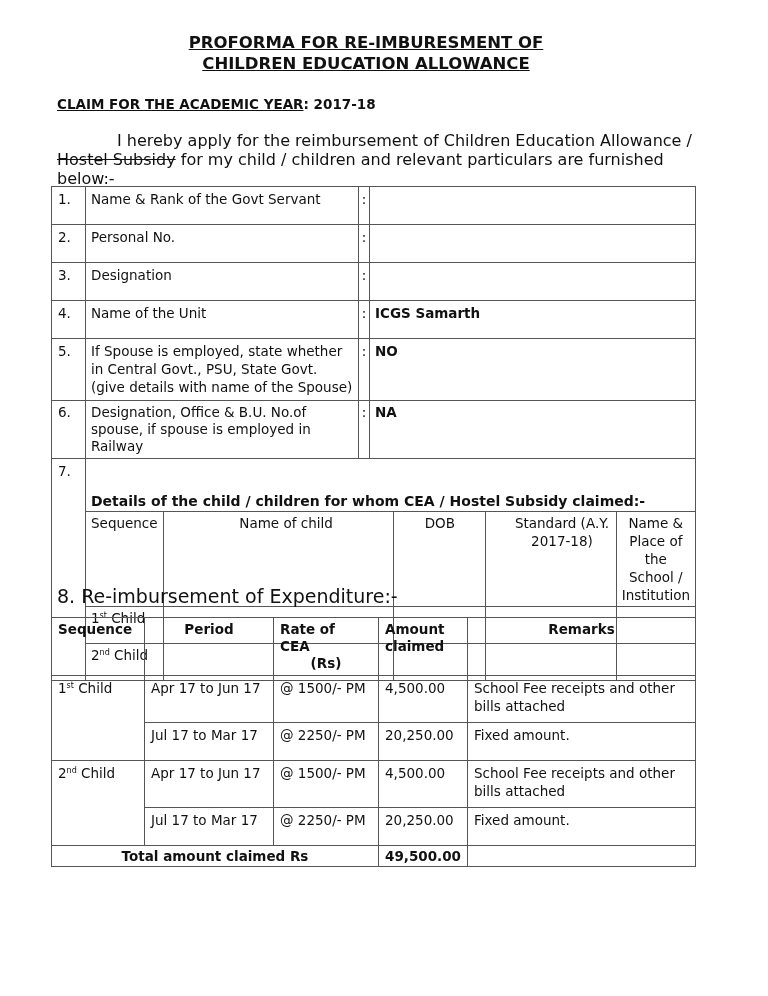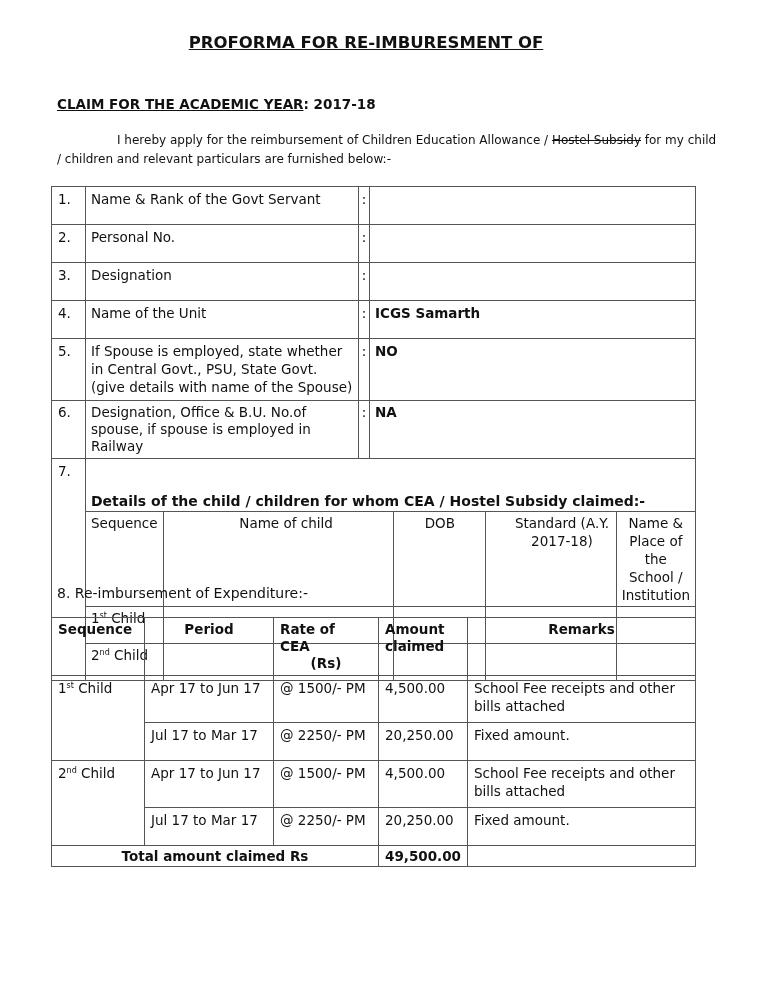--- a/index.html
+++ b/index.html
@@ -9,21 +9,21 @@
   }
   .title {
     position: absolute; left: 0; width: 732px; top: 32px; text-align: center;
     font-weight: bold; font-size: 16.5px; line-height: 21px; text-decoration: underline;
   }
   .claim-year {
     position: absolute; left: 57px; top: 96px; font-weight: bold; font-size: 13.5px;
   }
   .claim-year .lbl { text-decoration: underline; }
   .intro {
-    position: absolute; left: 57px; top: 131px; width: 660px; line-height: 19px; font-size: 12px;
+    position: absolute; left: 57px; top: 131px; width: 660px; line-height: 19px; font-size: 16px;
   }
   .intro .strike { text-decoration: line-through; }
   .indent { display: inline-block; width: 60px; }
 
   table { border-collapse: collapse; position: absolute; }
   td { border: 1px solid #555; vertical-align: top; padding: 3px 5px; line-height: 18px; }
 
   #form-table { left: 51px; top: 186px; width: 645px; }
   #form-table td.num { width: 22px; text-align: left; padding-left: 6px; }
   #form-table td.label { width: 262px; }
@@ -37,37 +37,38 @@
   .children-sub td { border: 1px solid #555; padding: 2px 5px; line-height: 18px; }
   .children-sub tr:first-child td { border-top: none; }
   .children-sub td:first-child { border-left: none; }
   .children-sub td:last-child { border-right: none; }
   .children-sub tr:last-child td { border-bottom: none; }
   .children-sub .hdr td { text-align: center; height: 34px; }
   .children-sub .hdr td:first-child { text-align: left; }
   .children-sub .crow td { height: 32px; }
   .bold-row { font-weight: bold; margin-top: 32px; }
 
-  .section8 { position: absolute; left: 57px; top: 585px; font-size: 14px; }
+  .section8 { position: absolute; left: 57px; top: 585px; font-size: 19px; }
 
   #exp-table { left: 51px; top: 617px; width: 645px; }
   #exp-table td { padding: 3px 6px; }
   #exp-table .hdr td { font-weight: bold; height: 50px; line-height: 17px; }
   #exp-table .hdr td.c { text-align: center; }
   #exp-table td.amt { text-align: left; }
   #exp-table tr.tall td { height: 40px; }
   #exp-table tr.short td { height: 31px; }
   #exp-table tr.total td { font-weight: bold; height: 16px; padding-top: 1px; padding-bottom: 1px; }
   sup { font-size: 8px; line-height: 0; }
 </style>
 </head>
 <body>
 
 <div class="title">
   <div>PROFORMA FOR RE-IMBURESMENT OF</div>
+  <div>CHILDREN EDUCATION ALLOWANCE</div>
 </div>
 
 <div class="claim-year">
   <span class="lbl">CLAIM FOR THE ACADEMIC YEAR</span><span>: </span><span>2017-18</span>
 </div>
 
 <div class="intro">
   <span class="indent"></span><span>I hereby apply for the reimbursement of Children Education Allowance / </span><span class="strike">Hostel Subsidy</span><span> for my child / children and relevant particulars are furnished below:-</span>
 </div>
 

